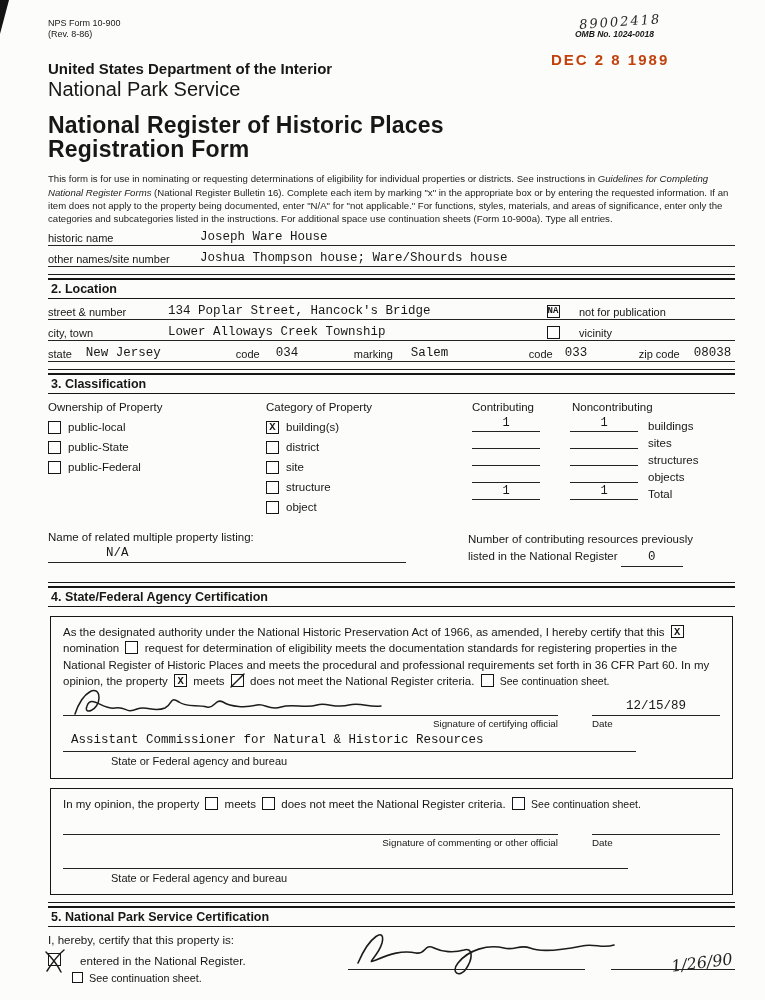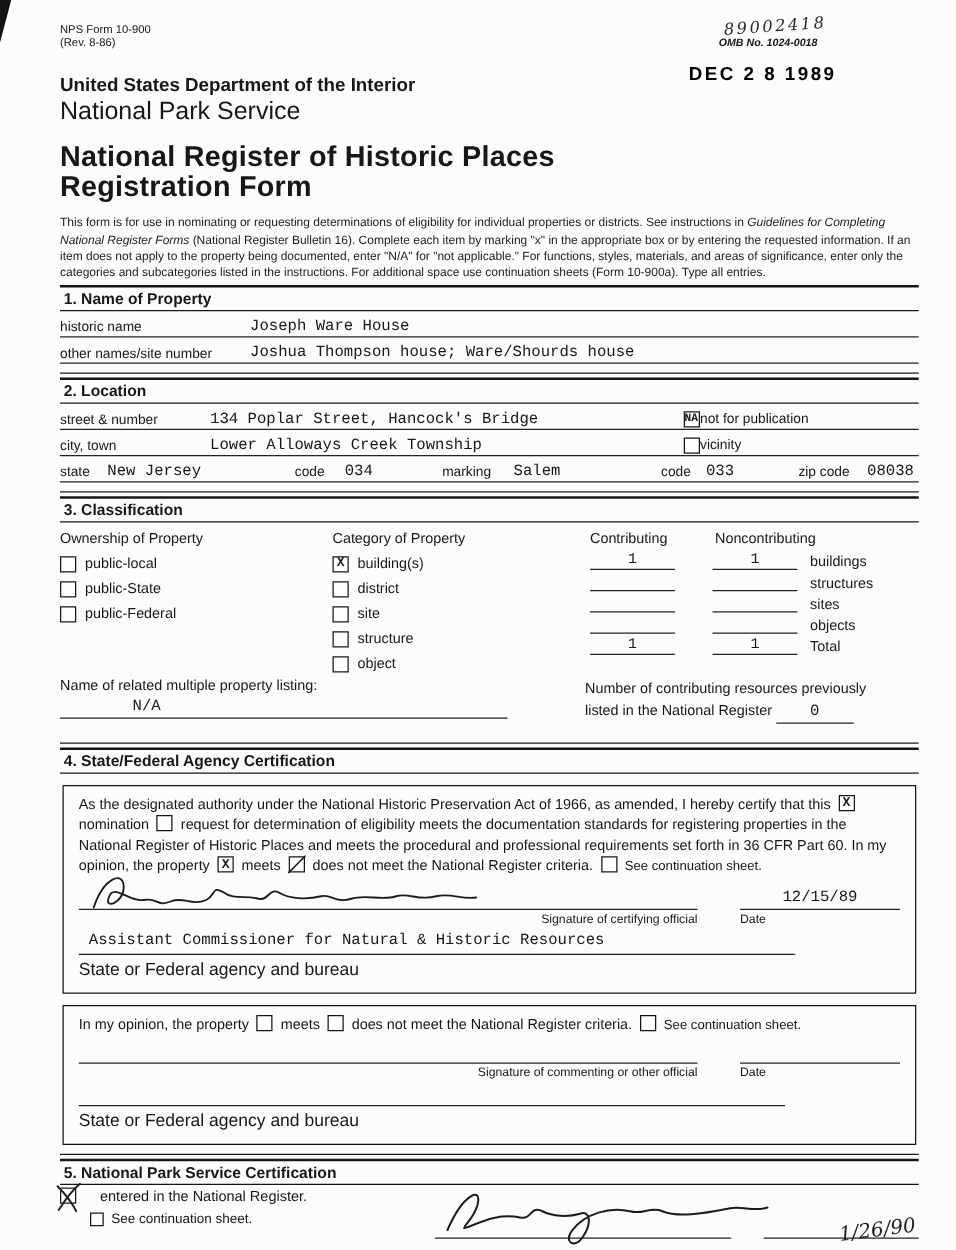--- a/index.html
+++ b/index.html
@@ -13,42 +13,42 @@
   .corner-tl { position:absolute; top:0; left:0; width:0; height:0;
     border-left:9px solid #141414; border-bottom:34px solid transparent; }
 
   
   .hdr-top { position:relative; height:34px; }
   .formno { font-size:9px; line-height:1.25; }
   .hdr-right { position:absolute; right:14px; top:-6px; width:170px; text-align:left; }
   .hand { font-family:"DejaVu Serif", serif; font-style:italic; }
   .ref { font-size:13px; letter-spacing:2px; transform:rotate(-4deg); color:#2a2a2a; margin-left:28px; }
   .omb { font-size:8.5px; font-weight:bold; font-style:italic; margin-top:2px; margin-left:24px; }
-  .stamp { font-size:15px; font-weight:bold; letter-spacing:2px; margin-top:12px; color:#000000;
+  .stamp { font-size:15px; font-weight:bold; letter-spacing:2px; margin-top:12px; color:#c2410c;
     font-family:"Liberation Sans", sans-serif; }
   .dept { font-size:15px; font-weight:bold; margin-top:8px; }
   .svc  { font-size:20px; margin-top:1px; }
   .title { font-size:23px; font-weight:bold; line-height:1.05; margin:12px 0 0 0; letter-spacing:.2px; }
   .instr { font-size:9.6px; line-height:1.38; margin:11px 0 0 0; color:#1c1c1c; }
 
   
   .sep { border-bottom:1.8px solid #1a1a1a; height:7px; }
   .sec-head { font-size:12.5px; font-weight:bold; margin-top:3px;
     border-top:2.2px solid #161616; border-bottom:1.5px solid #161616;
     padding:2px 0 2px 3px; }
 
   
   .frow { display:flex; align-items:flex-end; border-bottom:1.1px solid #232323;
     padding:2px 0 1px; min-height:17px; }
   .flabel { font-size:11px; white-space:nowrap; }
   .w1 { width:128px; }
   .w2 { width:96px; }
   .mono { font-family:"Liberation Mono","DejaVu Sans Mono",monospace; }
   .fvalue { font-size:12.5px; margin-left:24px; flex:1; white-space:nowrap; }
-  .cbgroup { width:188px; display:flex; align-items:flex-start; gap:0; font-size:11px; flex:none; }
+  .cbgroup { width:188px; display:flex; align-items:flex-end; gap:19px; font-size:11px; flex:none; }
 
   
   .cb { width:13px; height:13px; border:1.6px solid #161616; display:inline-block;
     position:relative; background:#fff; flex:none; vertical-align:-2px; box-sizing:border-box; }
   .cb .mk { position:absolute; left:0; right:0; top:-1px; text-align:center;
     font-family:"Liberation Mono",monospace; font-size:10.5px; font-weight:bold; }
   .cb .mk-na { position:absolute; left:-1px; right:0; top:0; text-align:center;
     font-family:"Liberation Mono",monospace; font-size:9px; font-weight:bold; letter-spacing:0; }
   .cb .mk-xx { position:absolute; left:-2px; bottom:-7px; font-family:"DejaVu Serif",serif;
     font-style:italic; font-size:12px; letter-spacing:1px; color:#222; }
@@ -62,42 +62,42 @@
   .s3c1 { width:218px; } .s3c2 { width:206px; } .s3c3 { flex:1; }
   .s3h { margin-bottom:6px; }
   .opt { display:flex; align-items:center; gap:7px; margin-bottom:4px; min-height:16px; }
   .reshead { display:flex; margin-bottom:4px; }
   .reshead span:first-child { width:100px; }
   .resrow { display:flex; align-items:flex-end; margin-bottom:2px; }
   .rc { width:68px; border-bottom:1.1px solid #232323; text-align:center;
     font-family:"Liberation Mono",monospace; font-size:12px; height:14px; line-height:13px; }
   .rc1 { margin-right:30px; } .rc2 { margin-right:10px; }
   .rlabel { font-size:11.5px; }
-  .s3bot { display:flex; margin-top:0; padding-bottom:8px; }
+  .s3bot { display:flex; margin-top:12px; padding-bottom:8px; }
   .s3botl { width:420px; font-size:11.5px; }
   .relline { width:300px; border-bottom:1.2px solid #232323; margin-top:3px;
     padding:0 0 0 58px; font-size:12.5px; height:16px; }
   .s3botr { flex:1; font-size:11.5px; line-height:1.45; }
   .zeroline { display:inline-block; width:62px; border-bottom:1.2px solid #232323;
     text-align:center; font-family:"Liberation Mono",monospace; font-size:12.5px; }
 
   
   .certbox { border:1.6px solid #161616; margin:9px 2px 0 2px; padding:7px 12px 8px;
     font-size:11.5px; line-height:1.42; }
   .sigflex { display:flex; align-items:flex-end; margin-top:2px; }
   .sigline { flex:1; position:relative; height:24px; border-bottom:1.2px solid #232323; margin-right:34px; }
   .sig1 { position:absolute; left:6px; bottom:-9px; }
   .dateline { width:128px; position:relative; height:24px; border-bottom:1.2px solid #232323;
     display:flex; align-items:flex-end; justify-content:center;
     font-family:"Liberation Mono",monospace; font-size:12.5px; }
   .caprow { display:flex; font-size:9.8px; margin-top:1px; }
   .capl { flex:1; margin-right:34px;text-align:right; } .capr { width:128px; }
   .titleline { border-bottom:1.2px solid #232323; margin-top:1px; padding:0 0 1px 8px;
     font-family:"Liberation Mono",monospace; font-size:12.5px; width:86%; }
-  .agcap { font-size:14px; margin-top:2px; }
+  .agcap { font-size:11px; margin-top:2px;margin-left:48px; }
   .blankline { border-bottom:1.2px solid #232323; height:18px; width:86%; }
 
   
   .s5wrap { display:flex; margin-top:2px; }
   .s5left { width:288px; font-size:11.6px; line-height:1.3; }
   .s5intro { margin:3px 0 5px 0; }
   .opt5 { display:flex; gap:19px; margin-bottom:3px; align-items:flex-start; }
   .opt5 .cb { margin-top:0; }
   .opt5 .txt { flex:1; }
   .sub5 { margin-left:24px; display:flex; gap:6px; align-items:center; font-size:10.8px; margin-bottom:3px; }
@@ -128,21 +128,20 @@
     </div>
   </div>
   <div class="dept">United States Department of the Interior</div>
   <div class="svc">National Park Service</div>
   <div class="title">
     <span>National Register of Historic Places</span><br>
     <span>Registration Form</span>
   </div>
   <p class="instr"><span>This form is for use in nominating or requesting determinations of eligibility for individual properties or districts. See instructions in </span><em>Guidelines for Completing National Register Forms</em><span> (National Register Bulletin 16). Complete each item by marking "x" in the appropriate box or by entering the requested information. If an item does not apply to the property being documented, enter "N/A" for "not applicable." For functions, styles, materials, and areas of significance, enter only the categories and subcategories listed in the instructions. For additional space use continuation sheets (Form 10-900a). Type all entries.</span></p>
 
-  <div class="sec-head">1. Name of Property</div>
   <div class="frow">
     <span class="flabel w1">historic name</span>
     <span class="fvalue mono">Joseph Ware House</span>
   </div>
   <div class="frow">
     <span class="flabel w1">other names/site number</span>
     <span class="fvalue mono">Joshua Thompson house; Ware/Shourds house</span>
   </div>
   <div class="sep"></div>
 
@@ -227,26 +226,26 @@
         <span>Noncontributing</span>
       </div>
       <div class="resrow">
         <span class="rc rc1">1</span>
         <span class="rc rc2">1</span>
         <span class="rlabel">buildings</span>
       </div>
       <div class="resrow">
         <span class="rc rc1"></span>
         <span class="rc rc2"></span>
-        <span class="rlabel">structures</span>
+        <span class="rlabel">sites</span>
       </div>
       <div class="resrow">
         <span class="rc rc1"></span>
         <span class="rc rc2"></span>
-        <span class="rlabel">sites</span>
+        <span class="rlabel">structures</span>
       </div>
       <div class="resrow">
         <span class="rc rc1"></span>
         <span class="rc rc2"></span>
         <span class="rlabel">objects</span>
       </div>
       <div class="resrow">
         <span class="rc rc1">1</span>
         <span class="rc rc2">1</span>
         <span class="rlabel">Total</span>
@@ -318,20 +317,21 @@
       <span class="capr">Date</span>
     </div>
     <div class="blankline"></div>
     <div class="agcap">State or Federal agency and bureau</div>
   </div>
   <div class="sep"></div>
 
   <div class="sec-head">5. National Park Service Certification</div>
   <div class="s5wrap">
     <div class="s5left">
+      <div class="s5intro">I, hereby, certify that this property is:</div>
       <div class="opt5">
         <span class="cb">
           <svg class="enteredx" width="24" height="26" viewBox="0 0 24 26">
             <path class="stroke" stroke-width="1.5" d="M4 24 C9 16 15 8 21 3 M3 5 C9 11 14 17 18 25"></path>
           </svg>
         </span>
         <span class="txt">entered in the National Register.</span>
       </div>
       <div class="sub5">
         <span class="cb small"></span>

